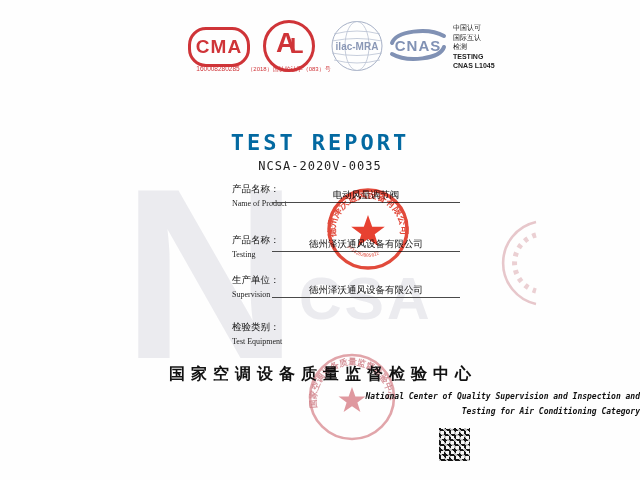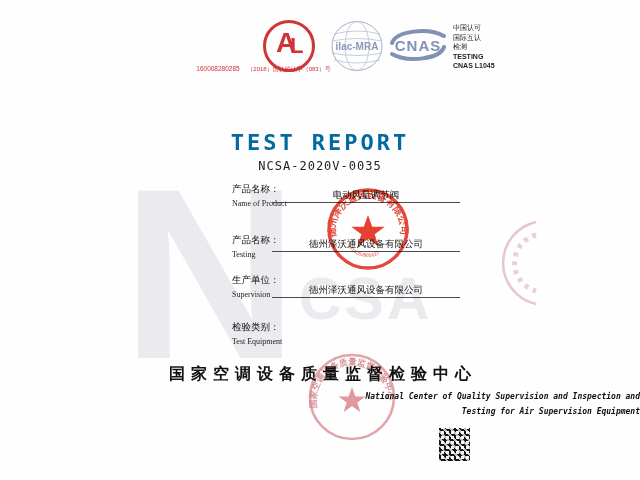--- a/index.html
+++ b/index.html
@@ -61,20 +61,21 @@
   #edge-stamp{left:486px;top:220px;opacity:.6;}
 </style>
 </head>
 <body>
 
 <div id="page">
 
   <div class="abs wm" id="wm-n">N</div>
   <div class="abs wm" id="wm-csa">CSA</div>
 
+  <div class="abs red" id="cma-logo">CMA</div>
   <div class="abs red" id="cma-num">160008280285</div>
 
   <div class="abs red" id="cal-logo">
     <span id="cal-a">A</span>
     <span id="cal-l">L</span>
   </div>
   <div class="abs red" id="cal-num">（2018）国认监认字（083）号</div>
 
   <svg class="abs" id="ilac-logo" width="54" height="52" viewBox="0 0 54 52">
     <ellipse cx="27" cy="26" rx="25" ry="24.5" fill="none" stroke="#a6b0c6" stroke-width="1"></ellipse>
@@ -127,21 +128,21 @@
     <span>德州泽沃通风设备有限公司</span>
   </div>
 
   <div class="abs f-label" style="top:321px;">
     <div class="zh">检验类别：</div>
     <div class="en">Test Equipment</div>
   </div>
 
   <div class="abs" id="footer-zh">国家空调设备质量监督检验中心</div>
   <div class="abs footer-en" style="top:392px;">National Center of Quality Supervision and Inspection and</div>
-  <div class="abs footer-en" style="top:407px;">Testing for Air Supervision Equipment</div>
+  <div class="abs footer-en" style="top:407px;">Testing for Air Conditioning Category</div>
 
   <div class="abs" id="qr"></div>
 
   <svg class="abs stamp" id="company-stamp" width="88" height="88" viewBox="0 0 88 88">
     <defs>
       <path id="cs-arc" d="M 12,54 A 33,33 0 1 1 76,54" fill="none"></path>
       <path id="cs-code" d="M 21,58 A 26,26 0 0 0 67,58" fill="none"></path>
     </defs>
     <circle cx="44" cy="44" r="39" fill="none" stroke="#e03a2a" stroke-width="3.4"></circle>
     <text font-size="9.5" font-weight="bold" fill="#e03a2a" font-family="Liberation Sans, sans-serif">

